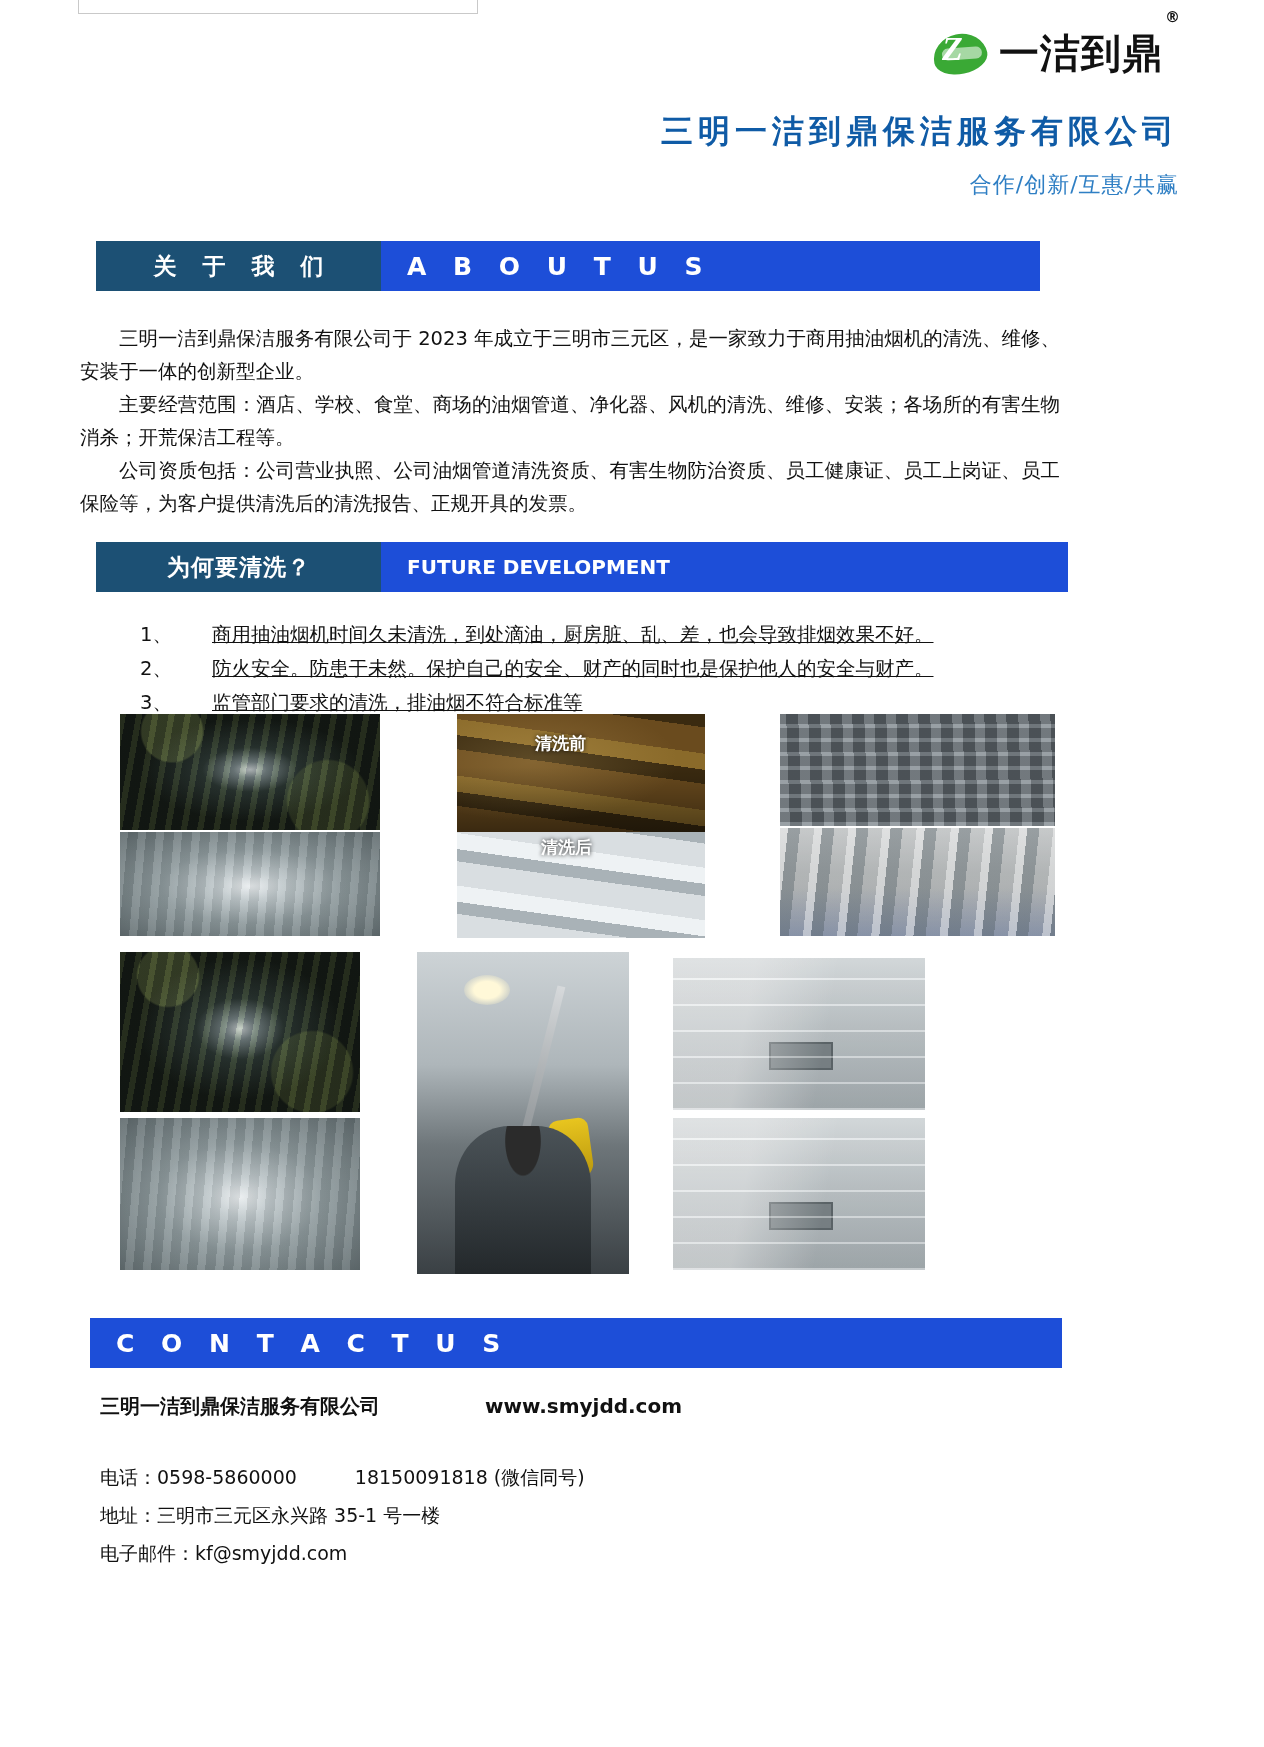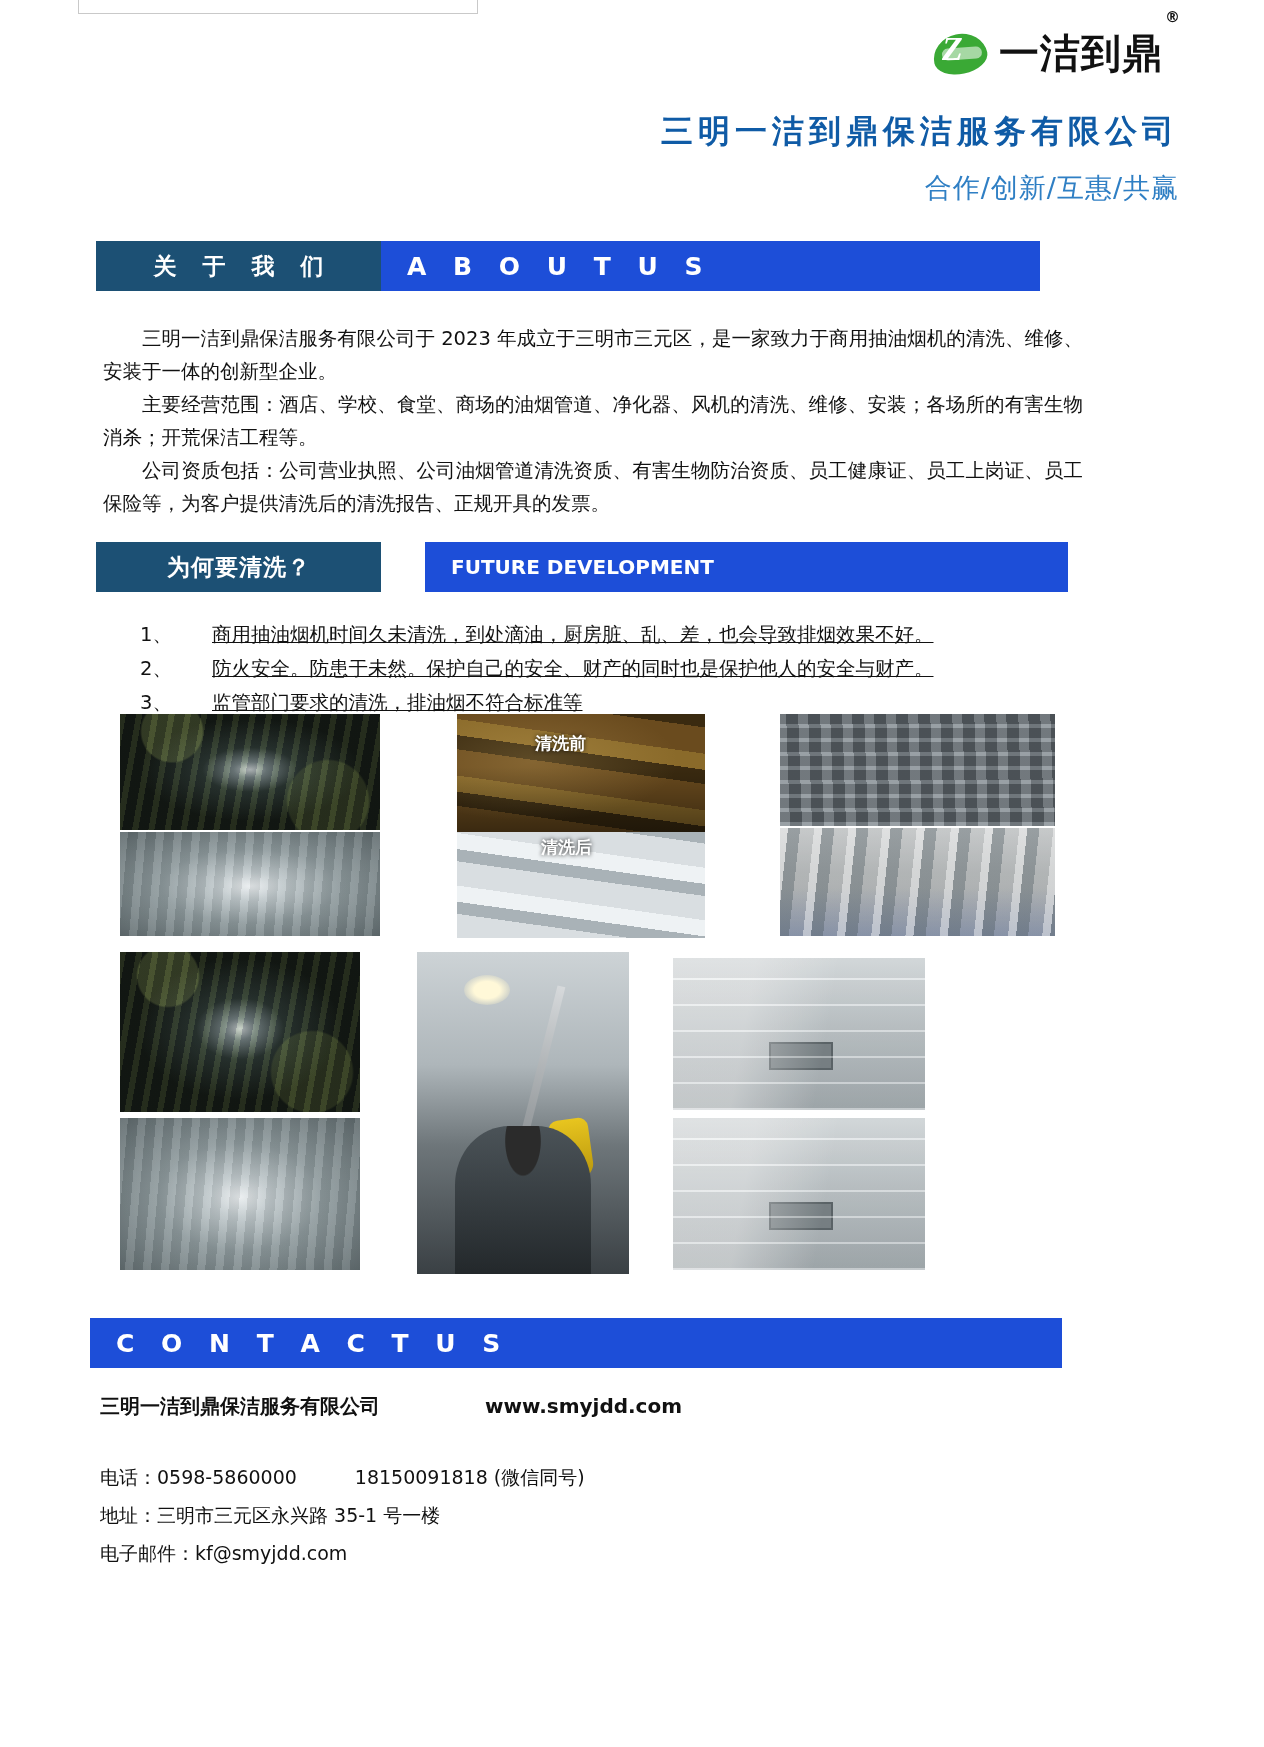--- a/index.html
+++ b/index.html
@@ -109,21 +109,21 @@
     font-size: 32px;
     font-weight: bold;
     color: #0f5ba6;
     letter-spacing: 5px;
     font-family: "DejaVu Sans", sans-serif;
   }
   .slogan {
     position: absolute;
     right: 85px;
     top: 160px;
-    font-size: 27px;
+    font-size: 22px;
     color: #2f7fc4;
     letter-spacing: 1px;
     font-family: "DejaVu Sans", sans-serif;
   }
 
   
   .section-bar {
     position: absolute;
     height: 50px;
     display: flex;
@@ -157,27 +157,27 @@
     font-weight: bold;
     letter-spacing: 9px;
     font-family: "DejaVu Sans", sans-serif;
   }
   .bar-en.normal-space {
     letter-spacing: 0px;
     font-size: 20px;
   }
 
   #bar-about { left: 96px; top: 241px; width: 944px; }
-  #bar-future { left: 96px; top: 542px; width: 972px; gap: 44px; }
+  #bar-future { left: 96px; top: 542px; width: 972px; }
   #bar-contact { left: 90px; top: 1318px; width: 972px; }
 
   
   .about-text {
     position: absolute;
-    left: 103px;
+    left: 80px;
     top: 322px;
     width: 980px;
     font-size: 19.5px;
     line-height: 33px;
     color: #111111;
     font-family: "DejaVu Sans", sans-serif;
     text-align: justify;
   }
   .about-text p {
     margin: 0;

